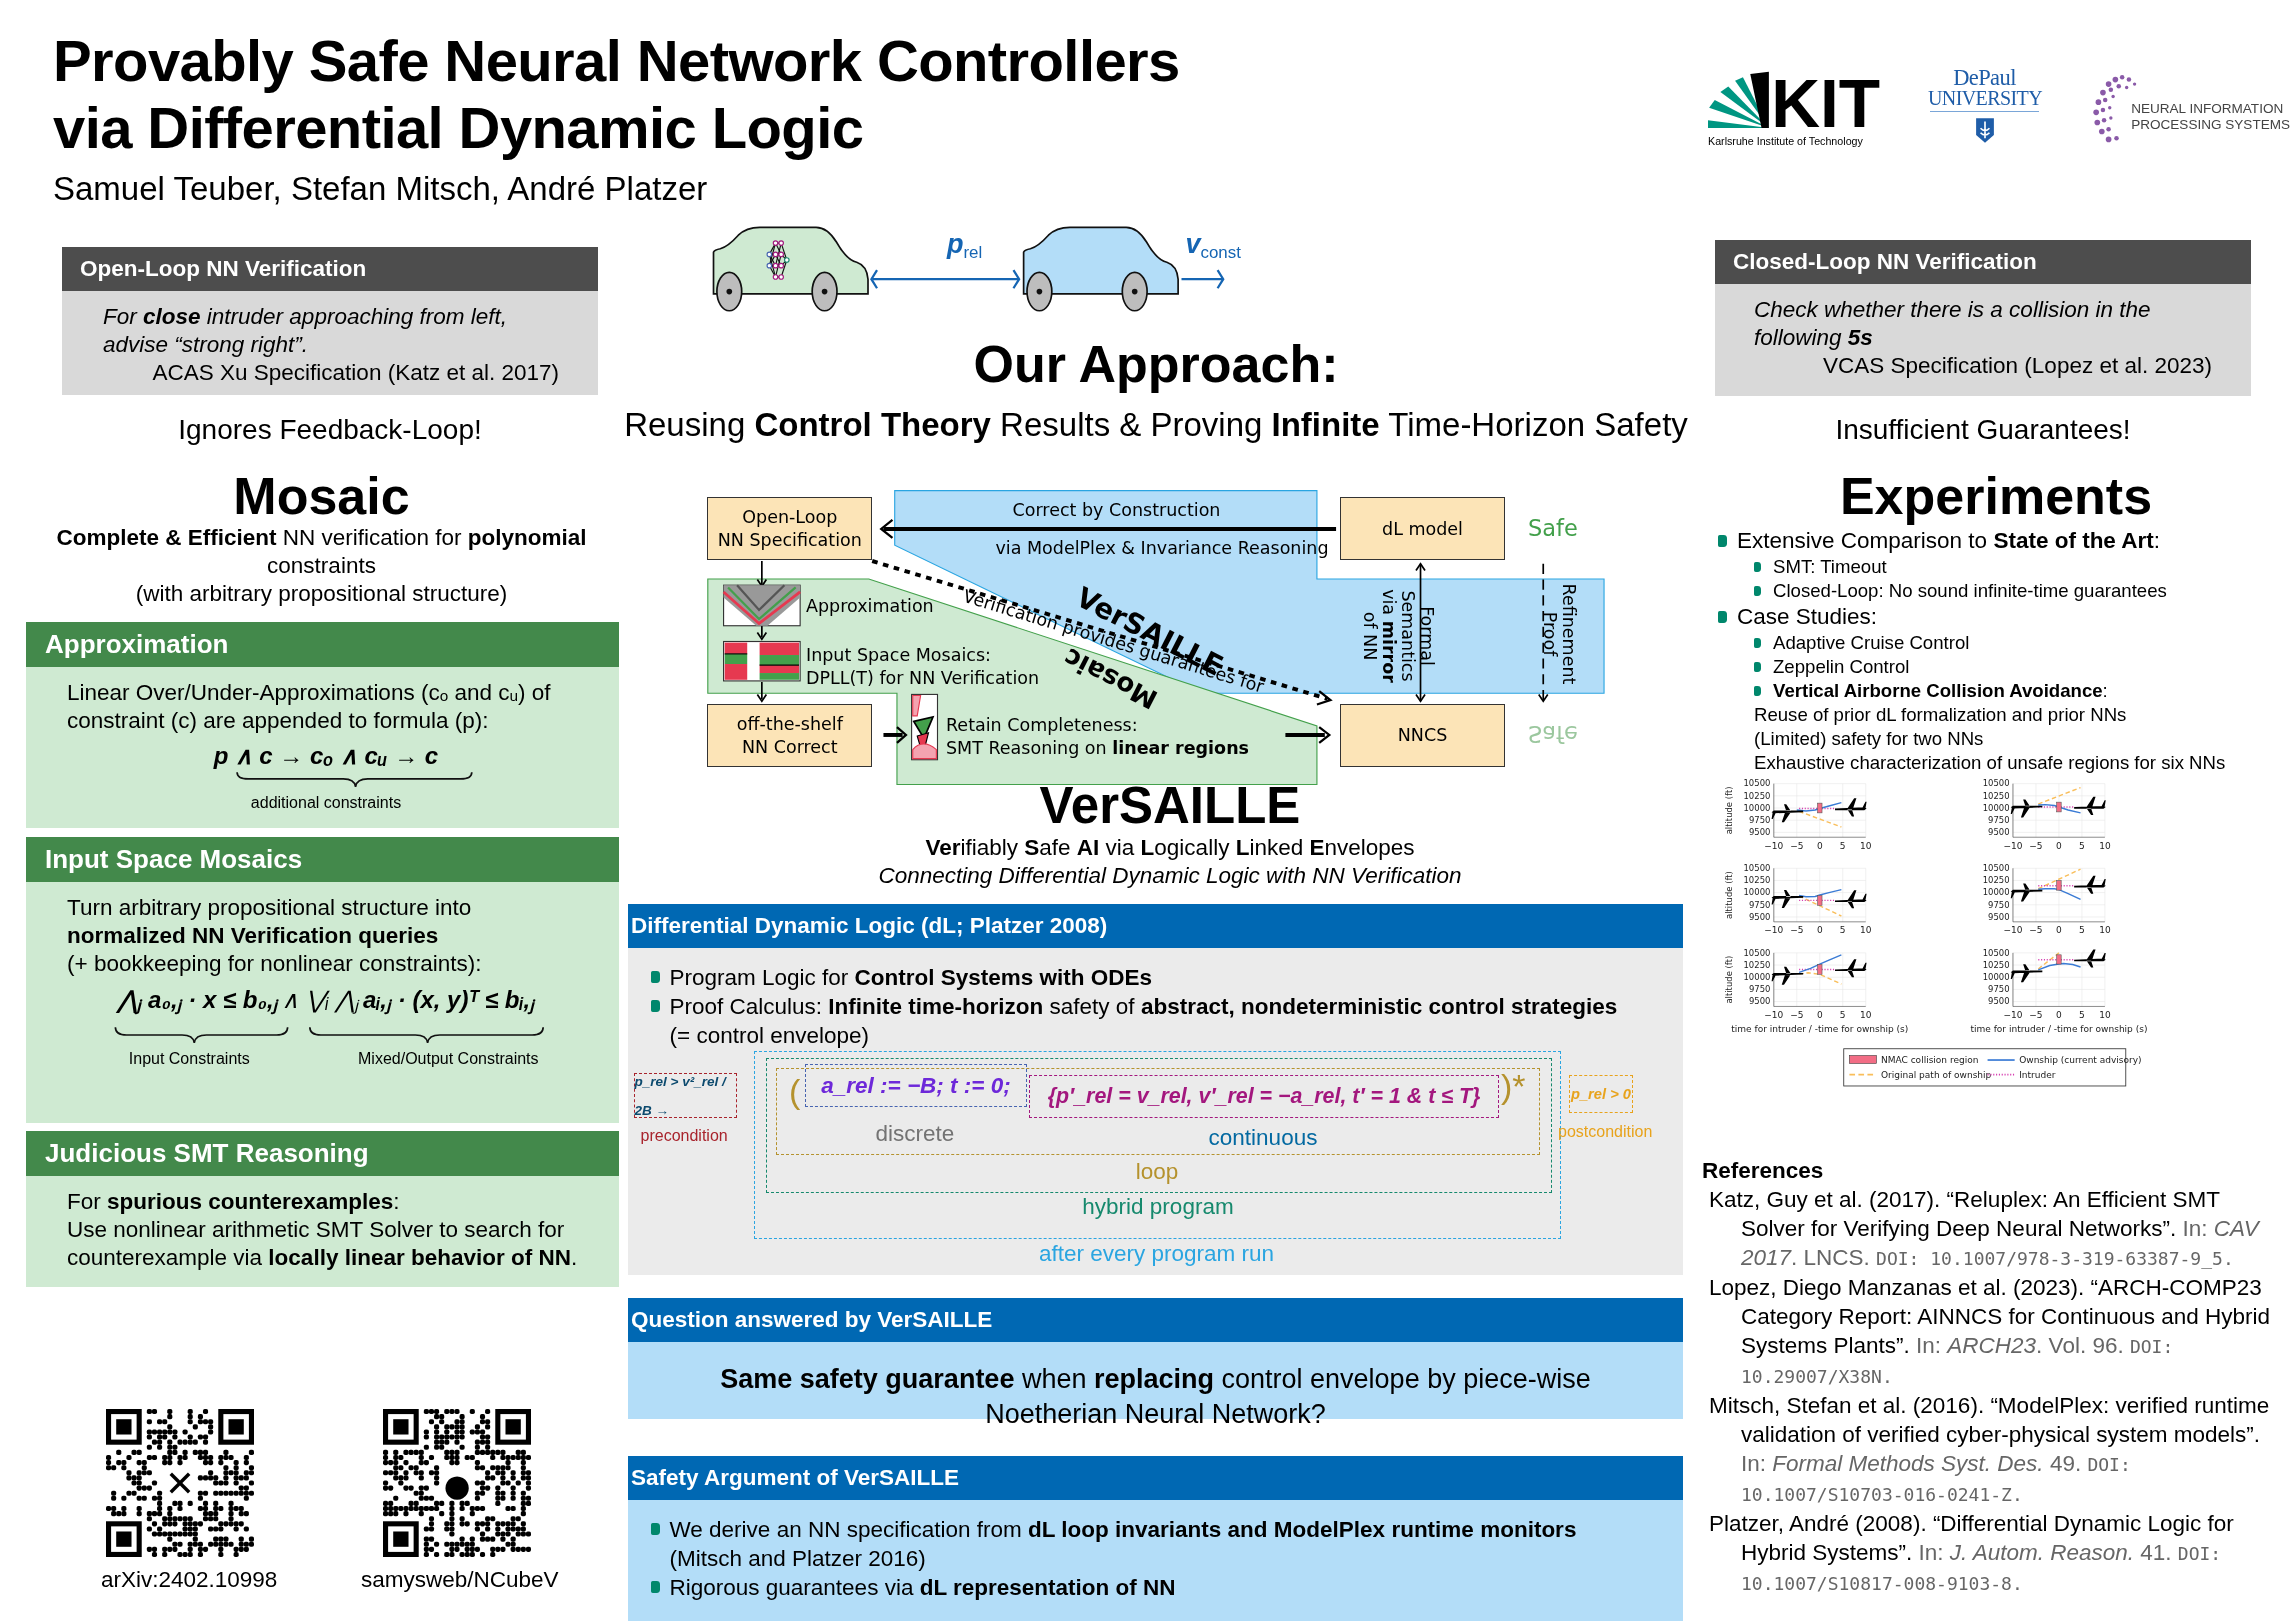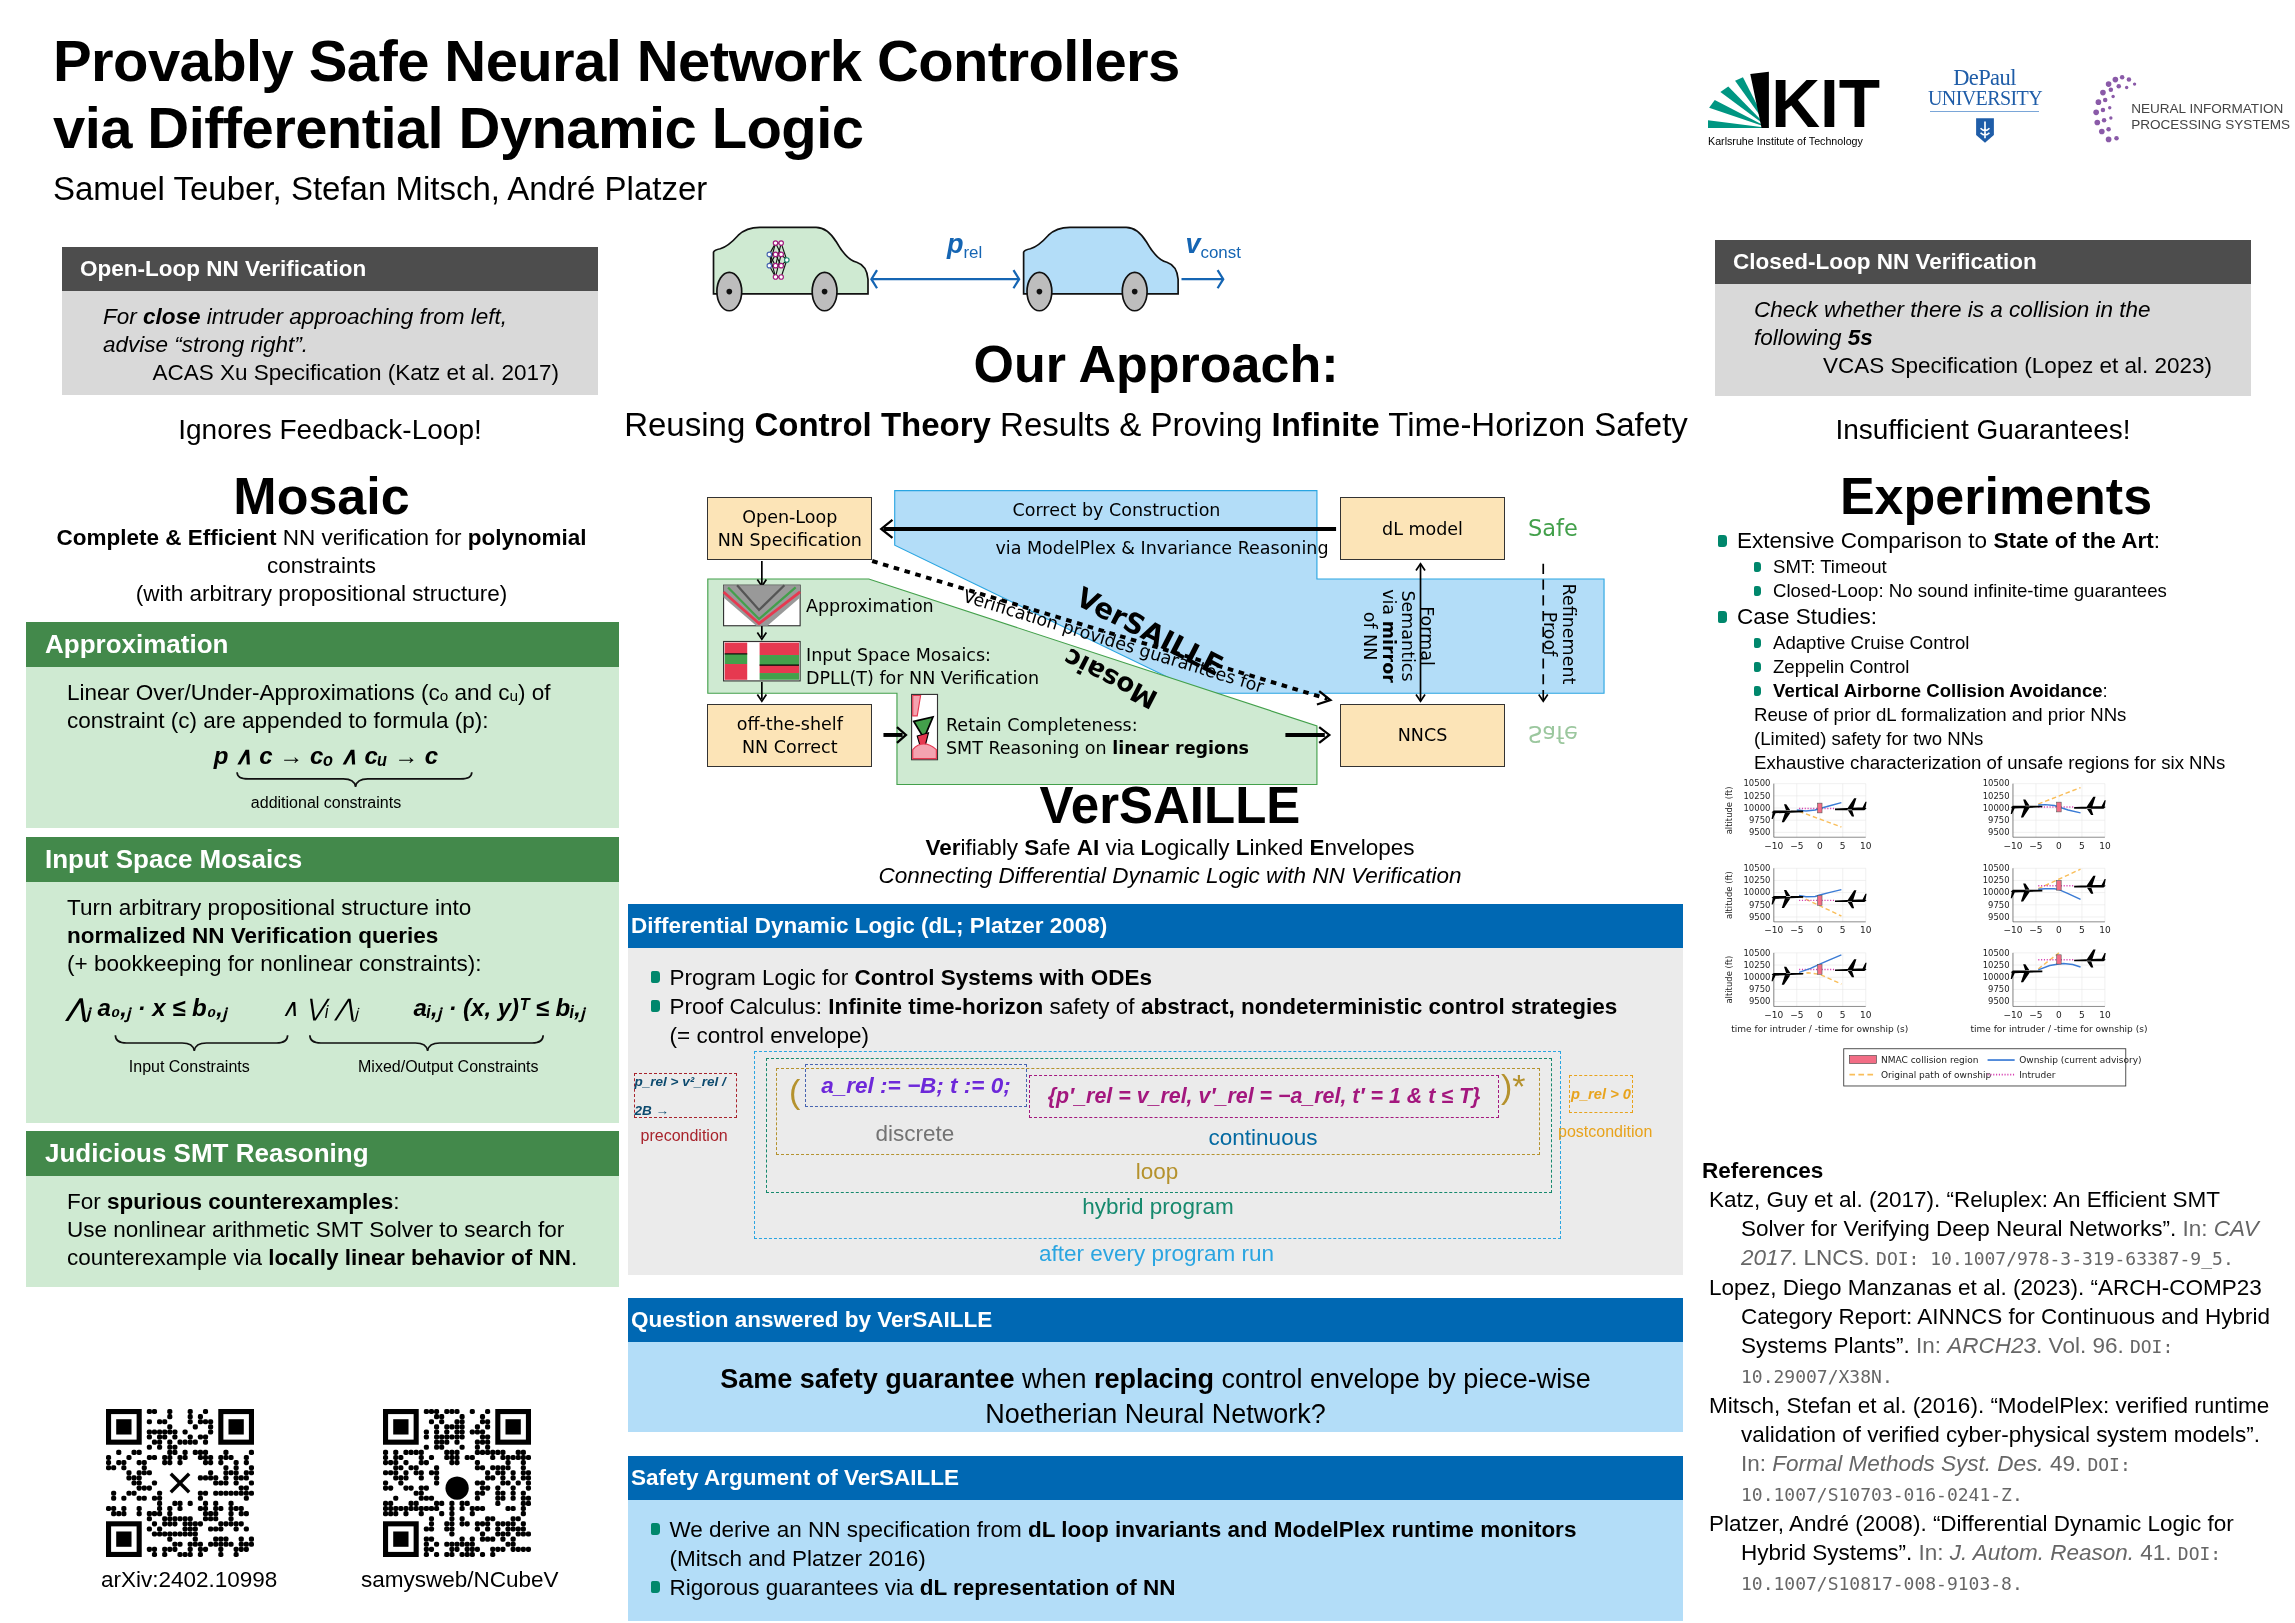--- a/index.html
+++ b/index.html
@@ -222,21 +222,21 @@
     <div class="brace-label">additional constraints</div>
   </div>
 </div>
 
 <div class="abs grnbox" style="left:26px; top:837px; width:593px; height:286px;">
   <div class="hdr">Input Space Mosaics</div>
   <div class="body">
     <div>Turn arbitrary propositional structure into</div>
     <div style="font-weight:bold;">normalized NN Verification queries</div>
     <div>(+ bookkeeping for nonlinear constraints):</div>
-    <div class="formula" style="margin-top:16px; display:flex; justify-content:space-between; gap:24px;">
+    <div class="formula" style="margin-top:8px; display:flex; justify-content:center; gap:4px;">
       <span>⋀ⱼ a₀,ⱼ · x ≤ b₀,ⱼ</span>
       <span style="font-weight:normal;">∧ ⋁ᵢ ⋀ⱼ</span>
       <span>aᵢ,ⱼ · (x, y)ᵀ ≤ bᵢ,ⱼ</span>
     </div>
     <svg width="519" height="20" viewBox="0 0 920 36" style="display:block; margin-top:11.3px;">
       <path d="M80 4 Q80 18 100 18 H200 Q220 18 222 32 Q224 18 244 18 H370 Q390 18 390 4" stroke="#111" stroke-width="3" fill="none"></path>
       <path d="M430 4 Q430 18 450 18 H620 Q640 18 642 32 Q644 18 664 18 H830 Q850 18 850 4" stroke="#111" stroke-width="3" fill="none"></path>
     </svg>
     <div style="display:flex; font-size:16px;">
       <div style="width:262px; text-align:center;">Input Constraints</div>
@@ -975,21 +975,21 @@
     <div class="abs" style="left:401px; top:175px; width:468px; text-align:center; color:#0369a1; font-size:22.5px;">continuous</div>
     <div class="abs" style="left:148px; top:209px; width:762px; text-align:center; color:#b5922d; font-size:22.5px;">loop</div>
     <div class="abs" style="left:138px; top:244px; width:784px; text-align:center; color:#16896d; font-size:22.5px;">hybrid program</div>
     <div class="abs" style="left:126px; top:291px; width:805px; text-align:center; color:#2aa5e1; font-size:22.5px;">after every program run</div>
     <div class="abs" style="left:930px; top:169px; width:85px; text-align:center; color:#e8a31c; font-size:16px;">postcondition</div>
   </div>
 </div>
 
 <div class="abs bluebox" style="left:628px; top:1298px; width:1055px; height:145px;">
   <div class="hdr">Question answered by VerSAILLE</div>
-  <div class="body" id="question-body" style="height:90px; box-sizing:border-box; text-align:center; font-size:27px; line-height:35px; padding:20px 68px;"><b>Same safety guarantee</b><span> when </span><b>replacing</b><span> control envelope by piece-wise Noetherian Neural Network?</span></div>
+  <div class="body" id="question-body" style="height:77px; box-sizing:border-box; text-align:center; font-size:27px; line-height:35px; padding:20px 68px;"><b>Same safety guarantee</b><span> when </span><b>replacing</b><span> control envelope by piece-wise Noetherian Neural Network?</span></div>
 </div>
 
 <div class="abs bluebox" style="left:628px; top:1456px; width:1055px; height:163px;">
   <div class="hdr">Safety Argument of VerSAILLE</div>
   <div class="body" style="height:121px; box-sizing:border-box;">
     <ul class="tri">
       <li><span>We derive an NN specification from </span><b>dL loop invariants and ModelPlex runtime monitors</b><br><span>(Mitsch and Platzer 2016)</span></li>
       <li><span>Rigorous guarantees via </span><b>dL representation of NN</b></li>
     </ul>
   </div>

